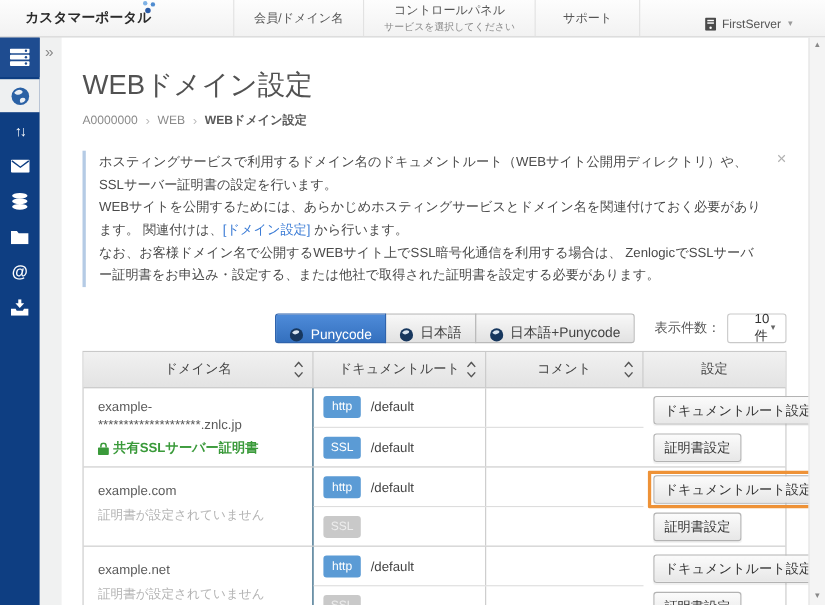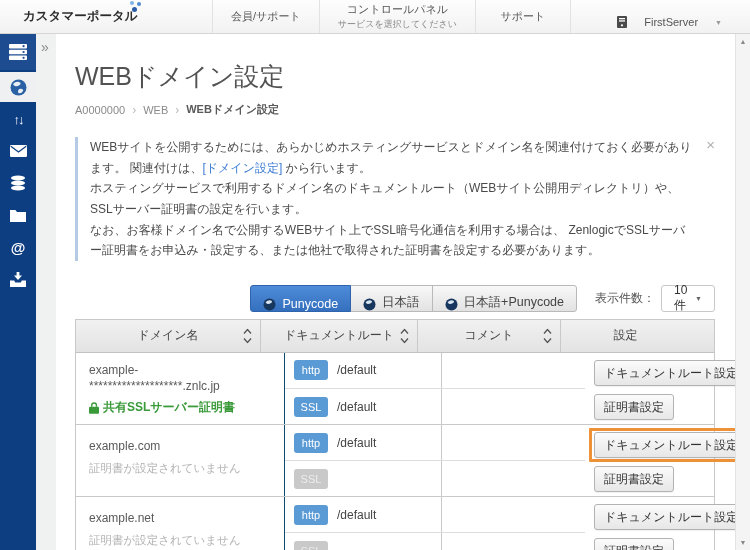--- a/index.html
+++ b/index.html
@@ -18,21 +18,21 @@
   .dot-a { width:5px; height:5px; background:#2a5ca8; left:132px; top:7px; }
   .dot-b { width:4px; height:4px; background:#7fb2e5; left:130px; top:1px; }
   .dot-c { width:4px; height:4px; background:#4f8cd0; left:137px; top:2px; }
   .logo-sub { font-size:12.5px; font-weight:bold; color:#2b2b2b; margin-left:8px; }
   .top-menu { display:flex; align-items:stretch; }
   .top-menu-item { display:flex; flex-direction:column; align-items:center; justify-content:center;
     padding:0 18px; border-left:1px solid #e2e2e2; cursor:pointer; min-width:96px; }
   .top-menu-item:last-child { border-right:1px solid #e2e2e2; }
   .tm-label { font-size:11px; color:#555; }
   .tm-sub { font-size:9px; color:#888; margin-top:1px; }
-  .account { position:absolute; right:28px; top:0; height:44px; display:flex; align-items:center; gap:17px; cursor:pointer; }
+  .account { position:absolute; right:28px; top:0; height:44px; display:flex; align-items:center; gap:5px; cursor:pointer; }
   .account-name { font-size:11px; color:#555; }
   .account-caret { font-size:7px; color:#999; }
   
   .sidebar { position:absolute; left:0; top:34px; width:36px; height:516px; background:#0e3e82; z-index:4; }
   .side-toggle { width:36px; height:36px; background:#1e4c90; display:flex; align-items:center; justify-content:center; cursor:pointer; }
   .side-item { width:36px; height:30px; display:flex; align-items:center; justify-content:center; cursor:pointer; margin-top:2px; }
   .side-item.active { background:#eef0f1; }
   .glyph-icon { color:#fff; font-size:13px; font-weight:bold; letter-spacing:-2px; }
   .at-glyph { font-size:15px; letter-spacing:0; }
   .collapse-btn { position:absolute; left:41px; top:39px; font-size:14px; color:#8a8a8a; cursor:pointer; z-index:6; }
@@ -57,29 +57,29 @@
   .toolbar { margin-top:24px; display:flex; justify-content:flex-end; align-items:center; }
   .seg-group { display:flex; }
   .seg-btn { display:inline-flex; align-items:flex-end; gap:6px; height:27px; padding:0 12px;
     font-size:12.5px; border:1px solid #b9b9b9; background:linear-gradient(#f8f8f8,#e2e2e2);
     color:#444; cursor:pointer; margin-left:-1px; }
   .seg-btn:first-child { border-radius:3px 0 0 3px; margin-left:0; }
   .seg-btn:last-child { border-radius:0 3px 3px 0; }
   .seg-btn.active { background:linear-gradient(#4e8bd9,#3470be); border-color:#2f63ac; color:#fff; position:relative; z-index:1; }
   .count-label { font-size:12px; color:#555; margin-left:18px; margin-right:6px; }
   .select-box { display:inline-flex; align-items:center; justify-content:space-between; width:54px; height:27px;
-    padding:0 12px; border:1px solid #c9c9c9; border-radius:3px; background:#fff; font-size:12px; color:#333; cursor:pointer; }
+    padding:0 24px; border:1px solid #c9c9c9; border-radius:3px; background:#fff; font-size:12px; color:#333; cursor:pointer; }
   .select-caret { font-size:7px; color:#666; }
   
   .dtable { margin-top:7px; width:640px; border:1px solid #c9c9c9; }
   .thead { display:flex; height:33px; background:linear-gradient(#f1f1f1,#e3e3e3); border-bottom:1px solid #c2c2c2; }
   .th { position:relative; display:flex; align-items:center; justify-content:center;
     font-size:12px; color:#444; border-right:1px solid #c9c9c9; cursor:pointer; }
   .th:last-child { border-right:none; cursor:default; }
-  .c1 { width:185px;font-family:Liberation Serif, serif; } .c2 { width:157px; } .c3 { width:143px; } .c4 { width:129px; }
+  .c1 { width:209px;font-family:Liberation Serif, serif; } .c2 { width:157px; } .c3 { width:143px; } .c4 { width:129px; }
   .sort { position:absolute; right:8px; top:50%; transform:translateY(-50%); display:flex; flex-direction:column; gap:3px; }
   .trow { display:flex; min-height:60px; border-bottom:1px solid #c9c9c9; }
   .trow:last-child { border-bottom:none; }
   .td-domain { width:209px; border-right:1px solid #0c4a6e; padding:9px 10px 8px 13px; }
   .dname { font-size:12px; color:#5a5a5a; line-height:1.35; }
   .cert-shared { margin-top:5px; display:flex; align-items:center; gap:4px; font-size:12px; font-weight:bold; color:#3a9a3a; }
   .cert-missing { margin-top:7px; font-size:11.5px; color:#b3b3b3; }
   .td-domain.pad-more { padding-top:13px; }
   .td-mid { width:300px; display:flex; flex-direction:column; }
   .subrow { flex:1; display:flex; }
@@ -104,21 +104,21 @@
 
 <div class="topbar">
   <div class="logo-area">
     <span class="logo-dot dot-a"></span>
     <span class="logo-dot dot-b"></span>
     <span class="logo-dot dot-c"></span>
     <span class="logo-sub">カスタマーポータル</span>
   </div>
   <div class="top-menu">
     <div class="top-menu-item">
-      <span class="tm-label">会員/サポート</span>
+      <span class="tm-label">会員/ドメイン名</span>
     </div>
     <div class="top-menu-item">
       <span class="tm-label">コントロールパネル</span>
       <span class="tm-sub">サービスを選択してください</span>
     </div>
     <div class="top-menu-item">
       <span class="tm-label">サポート</span>
     </div>
   </div>
   <div class="account">
@@ -201,22 +201,22 @@
   <div class="breadcrumb">
     <span>A0000000</span>
     <span class="bc-sep">›</span>
     <span>WEB</span>
     <span class="bc-sep">›</span>
     <span class="bc-current">WEBドメイン設定</span>
   </div>
 
   <div class="infobox">
     <div class="info-text">
+      <p>ホスティングサービスで利用するドメイン名のドキュメントルート（WEBサイト公開用ディレクトリ）や、SSLサーバー証明書の設定を行います。</p>
       <p><span>WEBサイトを公開するためには、あらかじめホスティングサービスとドメイン名を関連付けておく必要があります。 関連付けは、</span><a class="info-link">[ドメイン設定]</a><span> から行います。</span></p>
-      <p>ホスティングサービスで利用するドメイン名のドキュメントルート（WEBサイト公開用ディレクトリ）や、SSLサーバー証明書の設定を行います。</p>
       <p>なお、お客様ドメイン名で公開するWEBサイト上でSSL暗号化通信を利用する場合は、 ZenlogicでSSLサーバー証明書をお申込み・設定する、または他社で取得された証明書を設定する必要があります。</p>
     </div>
     <span class="info-close">×</span>
   </div>
 
   <div class="toolbar">
     <div class="seg-group">
       <button class="seg-btn active">
         <svg width="13" height="13" viewBox="0 0 13 13">
           <circle cx="6.5" cy="6.5" r="6" fill="#17375e"></circle>

